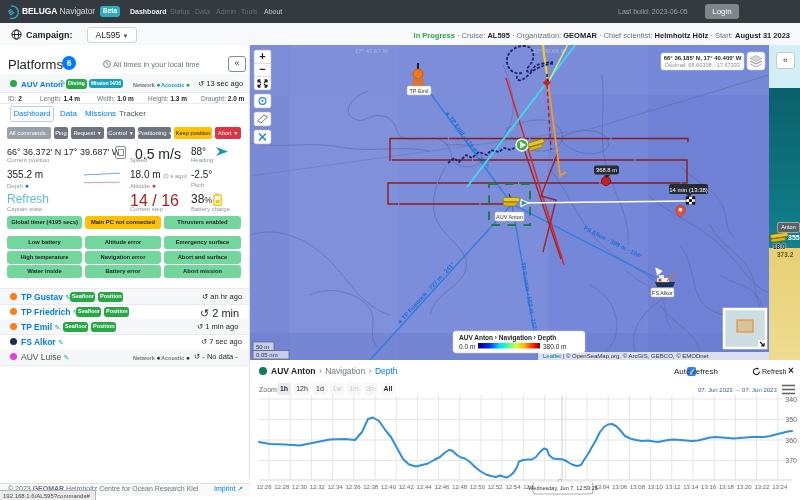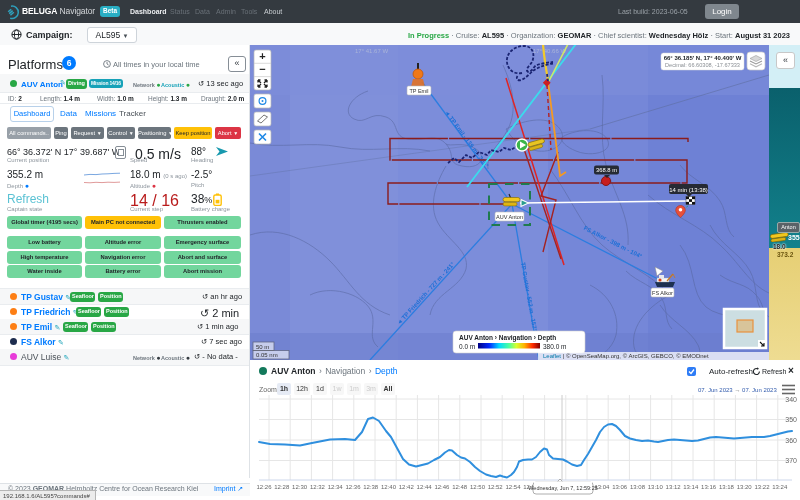--- a/index.html
+++ b/index.html
@@ -42,21 +42,21 @@
 <div class="abs" style="left:0;top:23px;width:800px;height:22px;background:#f8f9fa;border-bottom:1px solid #e3e7ea;"></div>
 <svg class="abs" style="left:11px;top:29px;" width="11" height="11" viewBox="0 0 11 11">
   <circle cx="5.5" cy="5.5" r="4.6" fill="none" stroke="#212529" stroke-width="1"></circle>
   <ellipse cx="5.5" cy="5.5" rx="2.1" ry="4.6" fill="none" stroke="#212529" stroke-width="1"></ellipse>
   <line x1="0.9" y1="5.5" x2="10.1" y2="5.5" stroke="#212529" stroke-width="1"></line>
 </svg>
 <div class="abs" style="left:26px;top:30px;font-size:9px;font-weight:bold;color:#212529;">Campaign:</div>
 <div class="abs" style="left:87px;top:27px;width:48px;height:14px;background:#fff;border:1px solid #ced4da;
   border-radius:3px;font-size:8.5px;color:#212529;text-align:center;line-height:14px;">AL595 <span style="font-size:6px;color:#495057;">▼</span></div>
 <div class="abs" style="right:10px;top:31px;font-size:7.5px;color:#6c757d;white-space:nowrap;">
-  <span style="color:#28a745;font-weight:bold;">In Progress</span> · Cruise: <b style="color:#212529;">AL595</b> · Organization: <b style="color:#212529;">GEOMAR</b> · Chief scientist: <b style="color:#212529;">Wednesday Hölz</b> · Start: <b style="color:#212529;">August 31 2023</b></div>
+  <span style="color:#28a745;font-weight:bold;">In Progress</span> · Cruise: <b style="color:#212529;">AL595</b> · Organization: <b style="color:#212529;">GEOMAR</b> · Chief scientist: <b style="color:#212529;">Helmholtz Hölz</b> · Start: <b style="color:#212529;">August 31 2023</b></div>
 
 <div class="abs" id="leftpanel" style="left:0;top:45px;width:249px;height:433px;background:#fff;border-right:1px solid #dee2e6;">
 
   <div class="abs" style="left:8px;top:12px;font-size:13px;color:#212529;">Platforms</div>
   <div class="abs" style="left:62px;top:11px;width:14px;height:14px;background:#007bff;border-radius:8px;
     color:#fff;font-size:8.5px;font-weight:bold;text-align:center;line-height:14px;">6</div>
   <svg class="abs" style="left:103px;top:15px;" width="8" height="8" viewBox="0 0 8 8">
     <circle cx="4" cy="4" r="3.4" fill="none" stroke="#6c757d" stroke-width="0.9"></circle>
     <path d="M4 2 V4 L5.6 5" fill="none" stroke="#6c757d" stroke-width="0.9"></path>
       </svg>
@@ -421,21 +421,21 @@
 
 <div class="abs" id="chart" style="left:250px;top:360px;width:550px;height:140px;background:#fff;">
 
   <div class="abs" style="left:9px;top:7px;width:8px;height:8px;border-radius:4px;background:#13795b;"></div>
   <div class="abs" style="left:21px;top:6px;font-size:8.5px;color:#6c757d;white-space:nowrap;"><b style="color:#212529;">AUV Anton</b>
     <span style="margin:0 1px;">›</span> Navigation <span style="margin:0 1px;">›</span> <span style="color:#007bff;">Depth</span></div>
   <div class="abs" style="left:437px;top:7px;width:9px;height:9px;background:#2e7cf6;border-radius:2px;"></div>
   <svg class="abs" style="left:438px;top:8px;" width="7" height="7" viewBox="0 0 7 7">
         <path d="M1 3.5 L3 5.5 L6 1.5" fill="none" stroke="#fff" stroke-width="1.3"></path>
       </svg>
-  <div class="abs" style="left:459px;top:7px;font-size:8px;color:#212529;">Auto-refresh</div>
+  <div class="abs" style="left:424px;top:7px;font-size:8px;color:#212529;">Auto-refresh</div>
   <svg class="abs" style="left:502px;top:7px;" width="9" height="9" viewBox="0 0 9 9">
     <path d="M7.4 4.5 A3 3 0 1 1 5.8 1.9" fill="none" stroke="#212529" stroke-width="1.1"></path>
     <path d="M5.5 0.3 L7 2 L4.8 2.6 Z" fill="#212529"></path>
       </svg>
   <div class="abs" style="left:512px;top:8px;font-size:7px;color:#212529;">Refresh</div>
   <div class="abs" style="left:538px;top:5px;font-size:10px;color:#212529;font-weight:bold;">×</div>
 
   <div class="abs" style="left:9px;top:26px;font-size:7px;color:#666;">Zoom</div>
   <div class="abs" style="left:27px;top:23px;width:14px;height:12px;background:#e6ebf5;border-radius:2px;font-size:7px;font-weight:bold;color:#333;text-align:center;line-height:12px;">1h</div>
   <div class="abs" style="left:44px;top:23px;width:16px;height:12px;background:#f7f7f7;border-radius:2px;font-size:7px;color:#333;text-align:center;line-height:12px;">12h</div>

